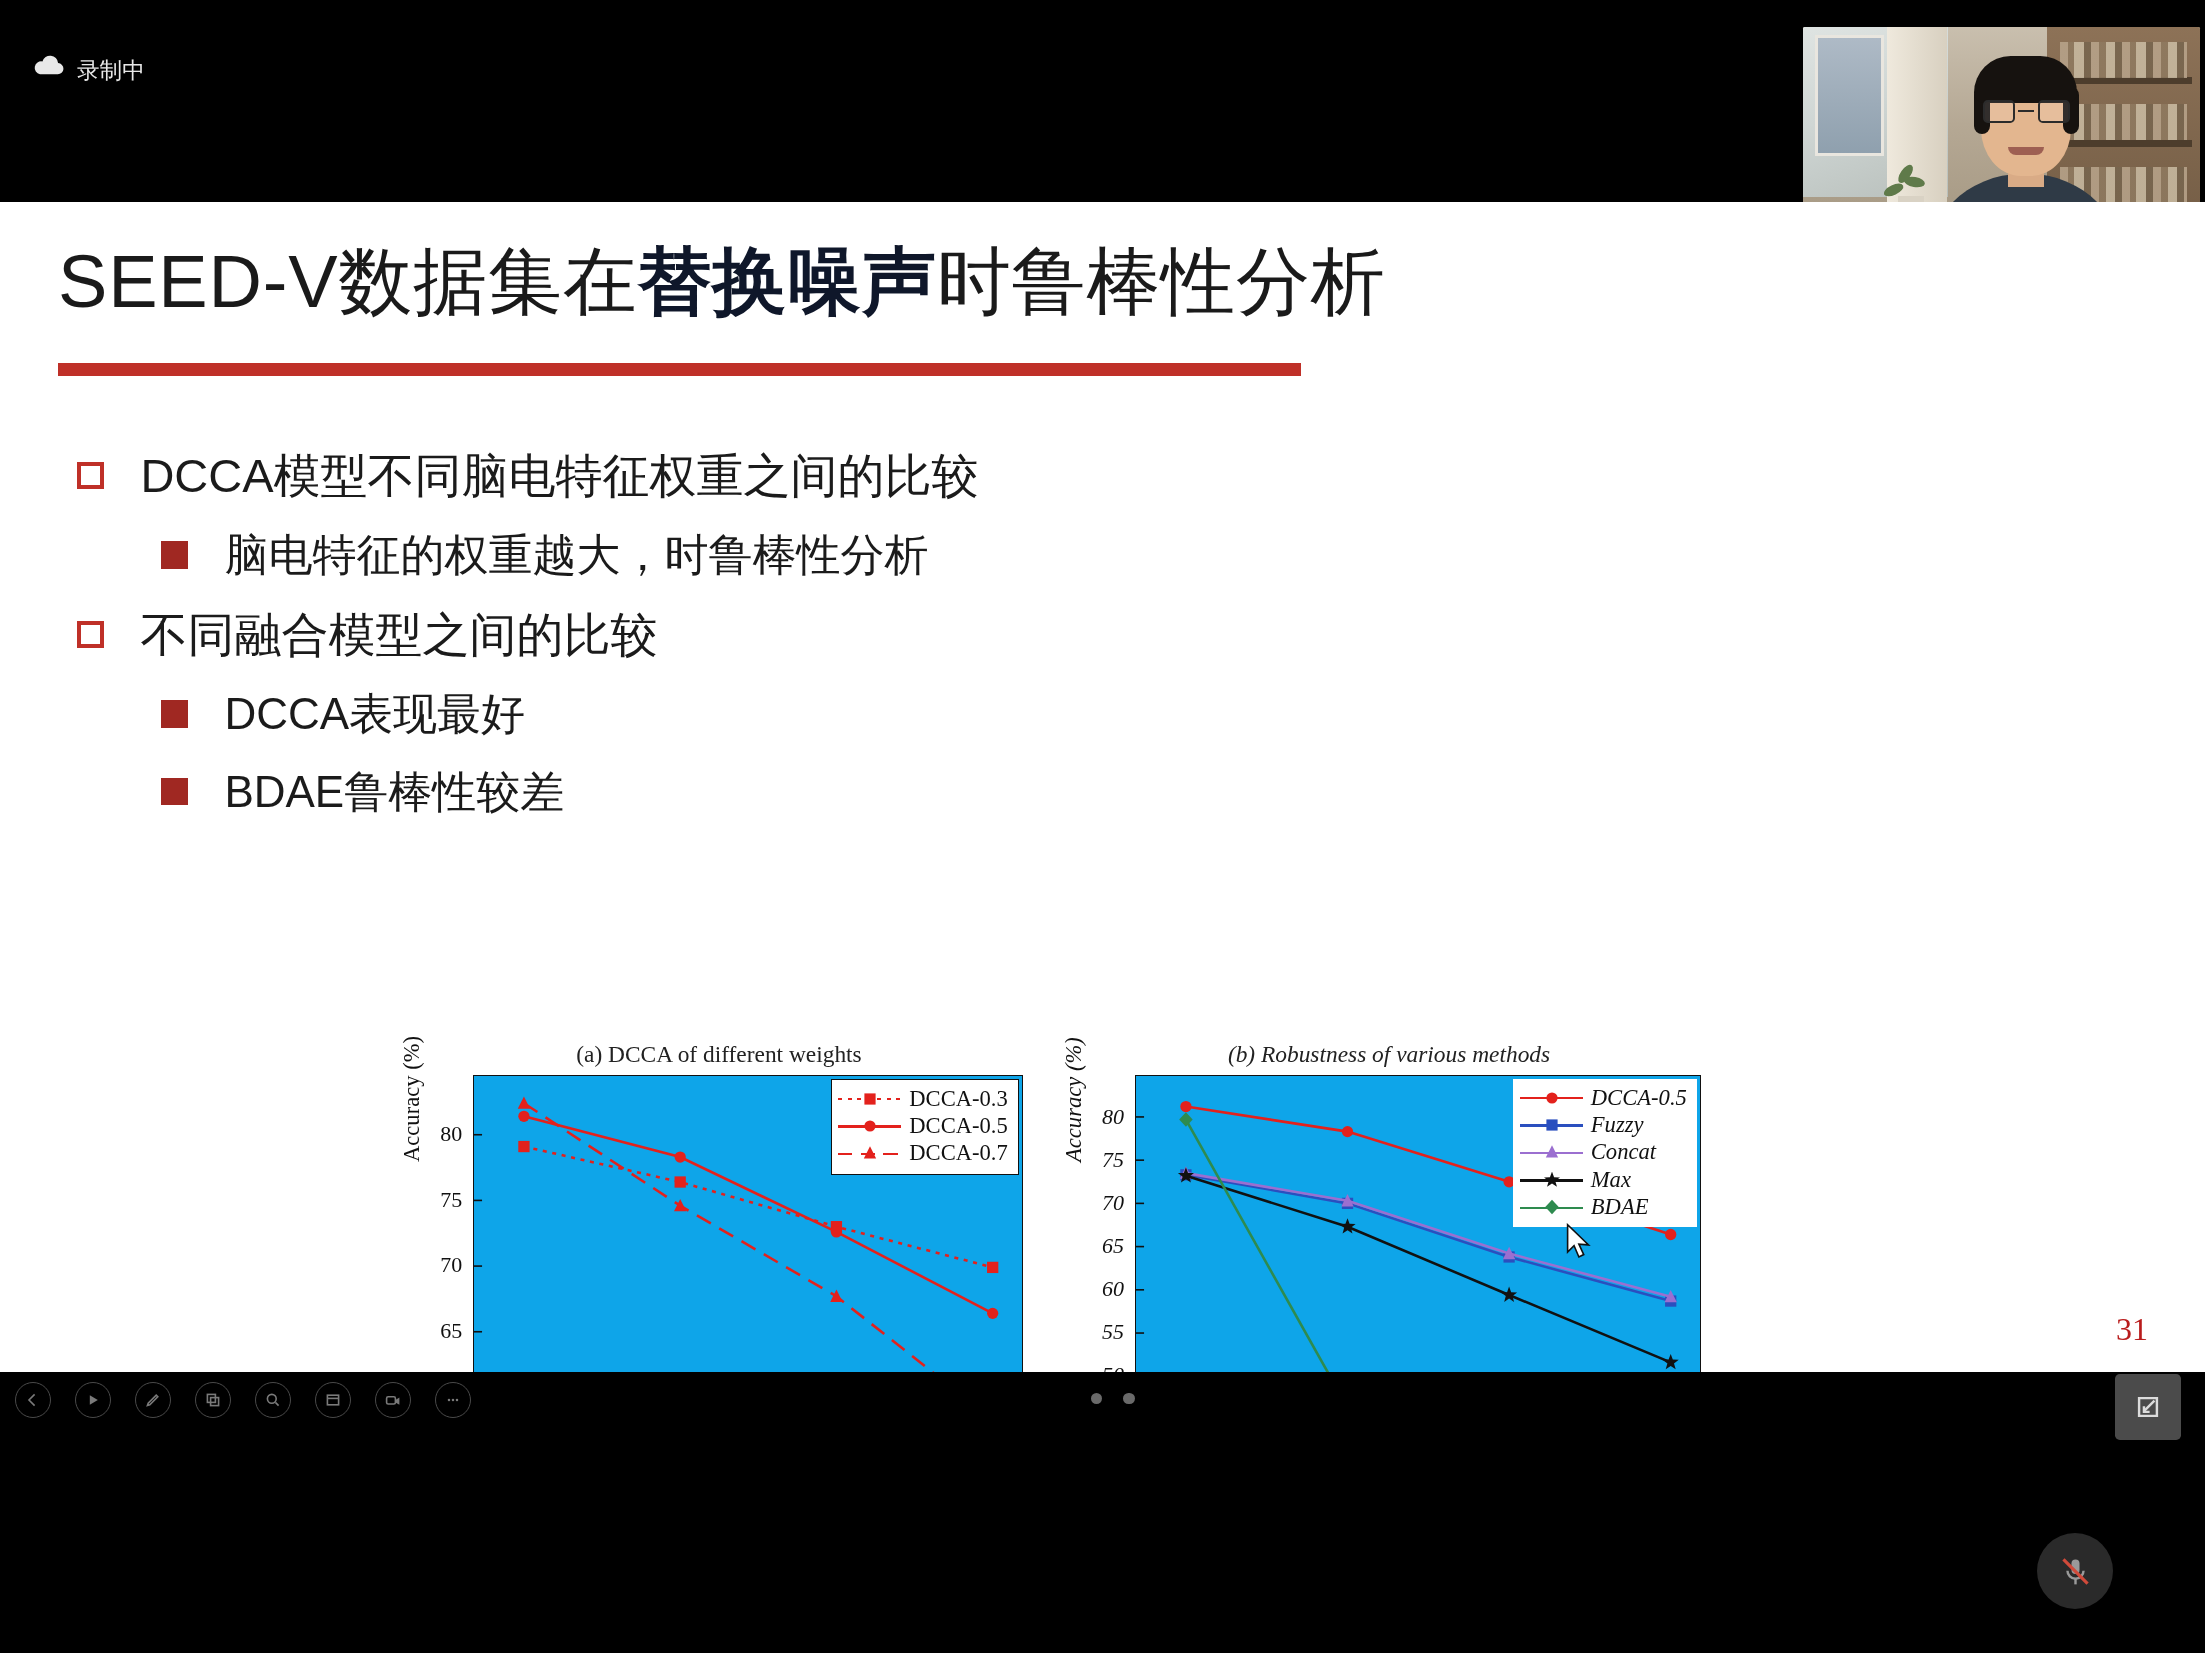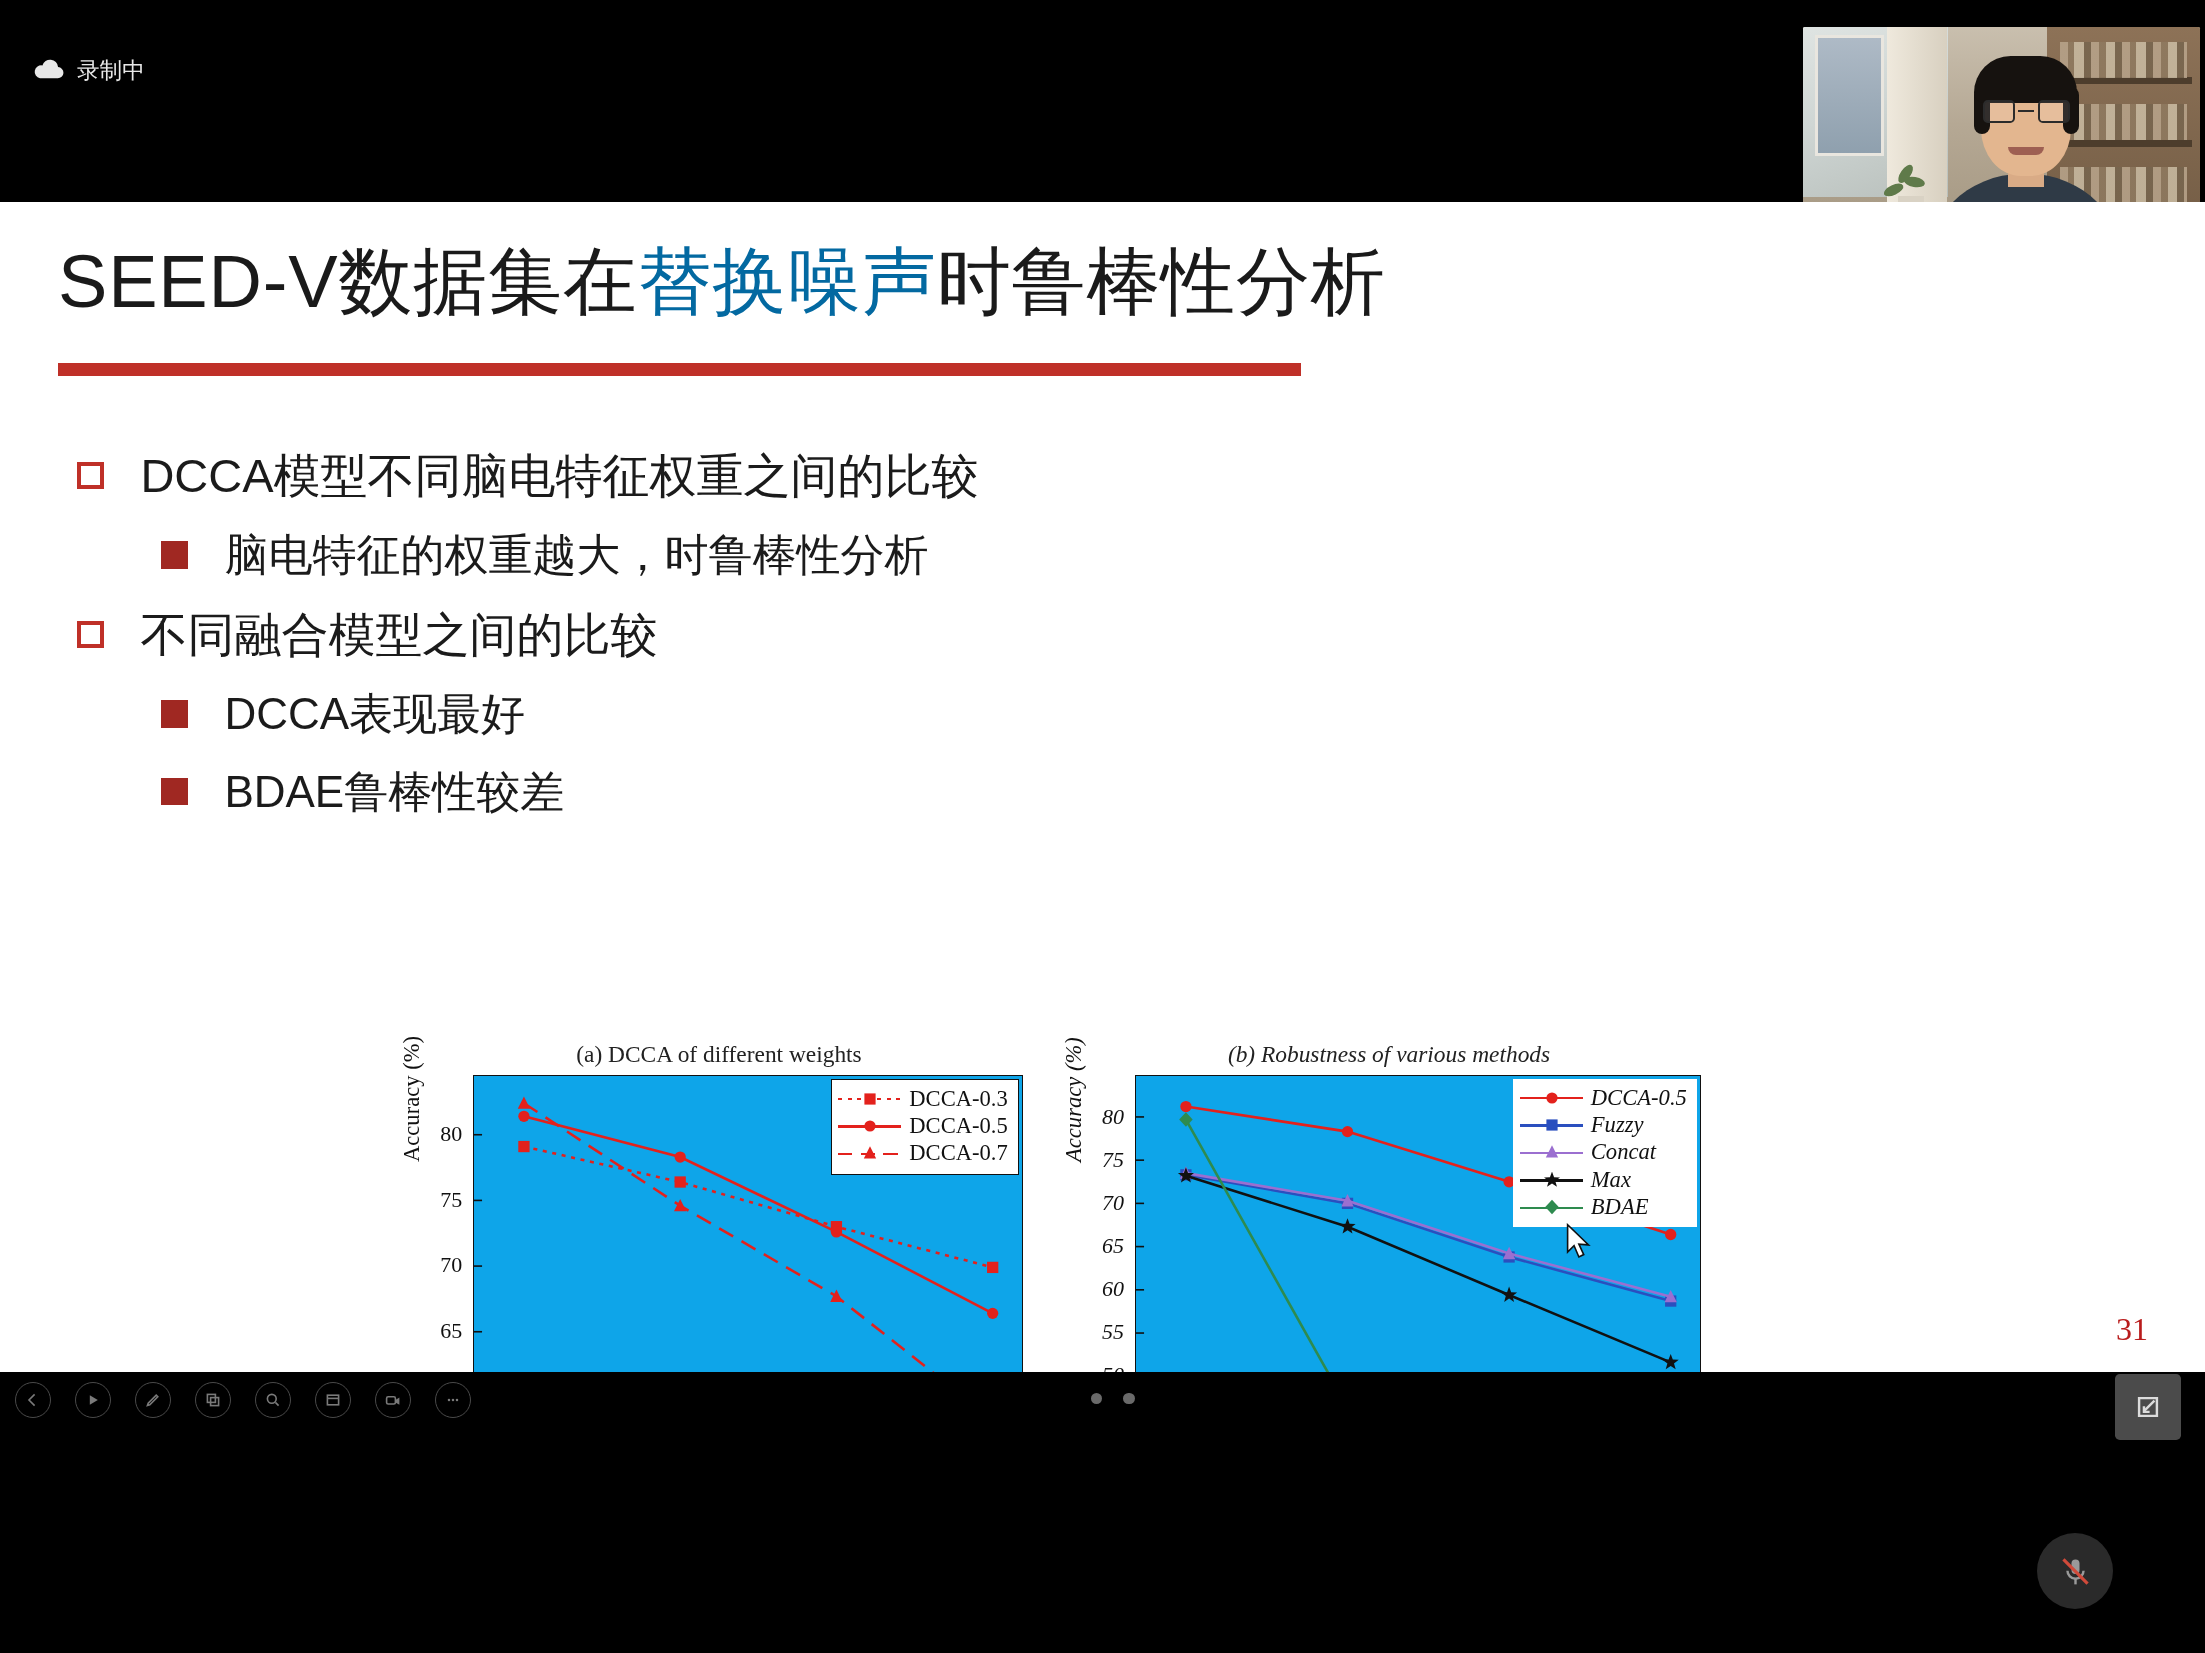--- a/index.html
+++ b/index.html
@@ -7,21 +7,21 @@
     width: 2205px; height: 1653px;
     background: #000;
     font-family: "Liberation Sans", sans-serif;
     overflow: hidden;
   }
   #app { position: relative; width: 2205px; height: 1653px; background: #000; }
 
   
   .rec-pill {
     position: absolute; left: 32px; top: 55px;
-    display: flex; align-items: center; gap: 13px;
+    display: flex; gap: 13px;
     color: #e8e8e8; font-size: 22.6px;
   }
   .rec-pill .cloud { width: 32px; height: 22.6px; position: relative; }
   .rec-pill .cloud svg { display: block; }
 
   
   .selfview {
     position: absolute; right: 4.8px; top: 27.4px;
     width: 397px; height: 244px;
     background: linear-gradient(180deg,#c9bfae 0%, #b5a894 40%, #9f927c 100%);
@@ -127,21 +127,21 @@
   
   .slide {
     position: absolute; left: 0; top: 202px; width: 2205px; height: 1170px;
     background: #fff;
   }
   .slide-title {
     position: absolute; left: 58px; top: 31px;
     font-size: 74px; color: #1a1a1a; letter-spacing: 0.8px; white-space: nowrap;
     font-family: "Liberation Sans", sans-serif;
   }
-  .slide-title .hl { color: #0369a1; }
+  .slide-title .hl { color: #0f172a; font-weight: bold; }
   .title-rule {
     position: absolute; left: 58px; top: 161px; width: 1243px; height: 13px;
     background: #bf3028;
   }
 
   .bullets { position: absolute; left: 77px; top: 242px; width: 1614px; }
   .b-row { display: flex; align-items: flex-start; margin-bottom: 18px; }
   .b-row.l1 { padding-left: 0; }
   .b-row.l2 { padding-left: 84px; }
   .mk-hollow {

